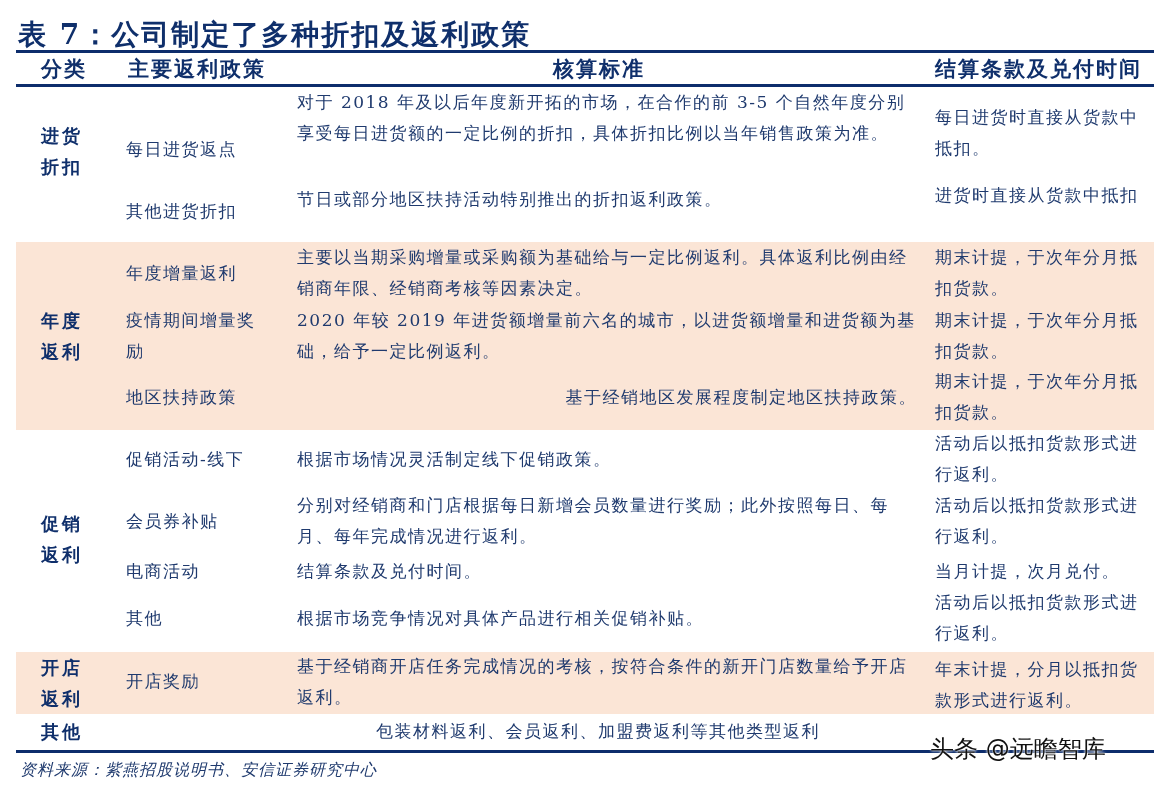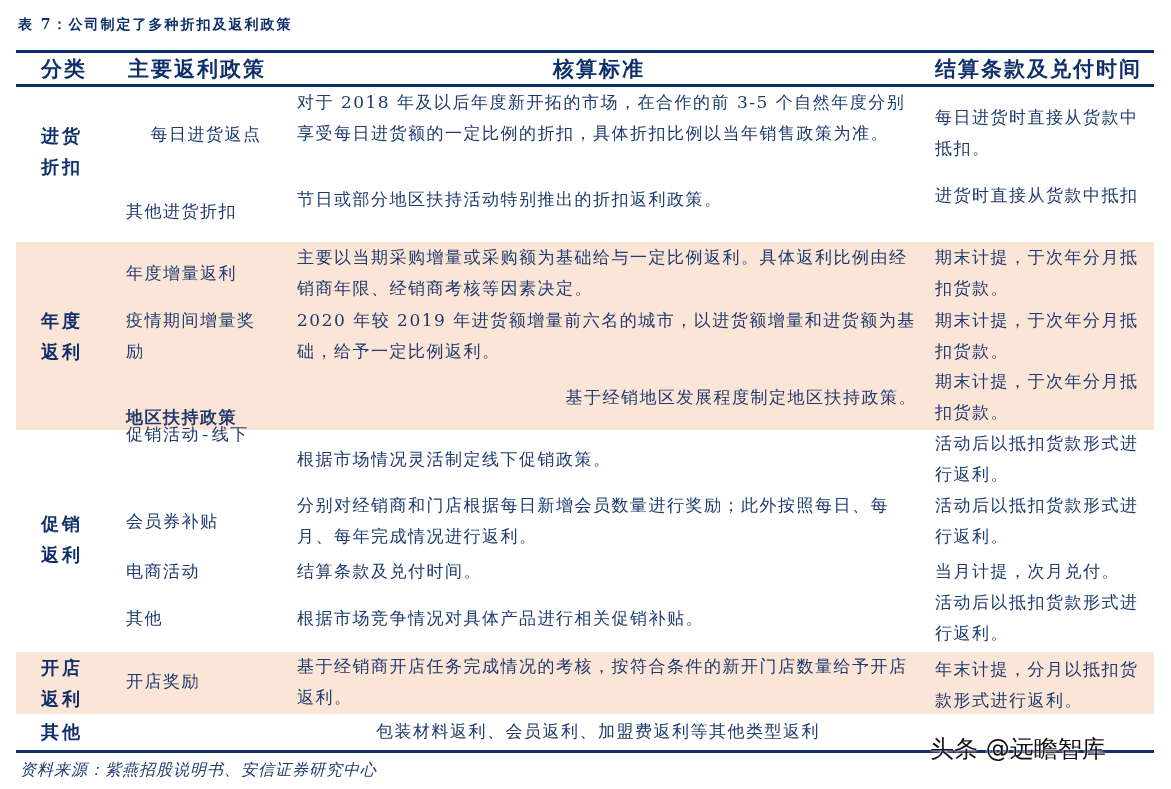--- a/index.html
+++ b/index.html
@@ -12,21 +12,21 @@
       height: 789px;
       position: relative;
       overflow: hidden;
       font-family: "DejaVu Serif", "Liberation Serif", serif;
       color: #1f3a6e;
     }
     .title {
       position: absolute;
       left: 18px;
       top: 16px;
-      font-size: 14px;
+      font-size: 28px;
       font-weight: bold;
       color: #0f2f6b;
       letter-spacing: 2px;
       white-space: nowrap;
     }
     .rule {
       position: absolute;
       left: 16px;
       width: 1138px;
       height: 3px;
@@ -105,45 +105,45 @@
 <div class="hdr-cell" style="left:128px;">主要返利政策</div>
 <div class="hdr-cell" style="left:553px;">核算标准</div>
 <div class="hdr-cell" style="left:935px;">结算条款及兑付时间</div>
 <div class="rule hdr"></div>
 
 <div class="band" style="top:242px; height:188px;"></div>
 <div class="band" style="top:652px; height:62px;"></div>
 
 <div class="cat" style="top:120px; white-space:pre-line;">进货
 折扣</div>
-<div class="cell policy" style="top:119px;text-align:center;">每日进货返点</div>
+<div class="cell policy" style="top:134px;">每日进货返点</div>
 <div class="cell standard" style="top:87px;">对于 2018 年及以后年度新开拓的市场，在合作的前 3-5 个自然年度分别享受每日进货额的一定比例的折扣，具体折扣比例以当年销售政策为准。</div>
 <div class="cell settle" style="top:102px;">每日进货时直接从货款中抵扣。</div>
 
 <div class="cell policy" style="top:196px;">其他进货折扣</div>
 <div class="cell standard" style="top:184px;">节日或部分地区扶持活动特别推出的折扣返利政策。</div>
 <div class="cell settle" style="top:180px;">进货时直接从货款中抵扣</div>
 
 <div class="cat" style="top:305px; white-space:pre-line;">年度
 返利</div>
 <div class="cell policy" style="top:258px;">年度增量返利</div>
 <div class="cell standard" style="top:242px;">主要以当期采购增量或采购额为基础给与一定比例返利。具体返利比例由经销商年限、经销商考核等因素决定。</div>
 <div class="cell settle" style="top:242px;">期末计提，于次年分月抵扣货款。</div>
 
 <div class="cell policy" style="top:305px; width:140px;">疫情期间增量奖励</div>
 <div class="cell standard" style="top:305px;">2020 年较 2019 年进货额增量前六名的城市，以进货额增量和进货额为基础，给予一定比例返利。</div>
 <div class="cell settle" style="top:305px;">期末计提，于次年分月抵扣货款。</div>
 
-<div class="cell policy" style="top:402px;font-weight:bold;">地区扶持政策</div>
+<div class="cell policy" style="top:382px;">地区扶持政策</div>
 <div class="cell standard" style="top:382px;text-align:right;">基于经销地区发展程度制定地区扶持政策。</div>
 <div class="cell settle" style="top:366px;">期末计提，于次年分月抵扣货款。</div>
 
 <div class="cat" style="top:508px; white-space:pre-line;">促销
 返利</div>
-<div class="cell policy" style="top:420px;font-family:Liberation Mono, monospace;">促销活动-线下</div>
+<div class="cell policy" style="top:444px;">促销活动-线下</div>
 <div class="cell standard" style="top:444px;">根据市场情况灵活制定线下促销政策。</div>
 <div class="cell settle" style="top:428px;">活动后以抵扣货款形式进行返利。</div>
 
 <div class="cell policy" style="top:506px;">会员券补贴</div>
 <div class="cell standard" style="top:490px;">分别对经销商和门店根据每日新增会员数量进行奖励；此外按照每日、每月、每年完成情况进行返利。</div>
 <div class="cell settle" style="top:490px;">活动后以抵扣货款形式进行返利。</div>
 
 <div class="cell policy" style="top:556px;">电商活动</div>
 <div class="cell standard" style="top:556px;">结算条款及兑付时间。</div>
 <div class="cell settle" style="top:556px; width:220px;">当月计提，次月兑付。</div>

